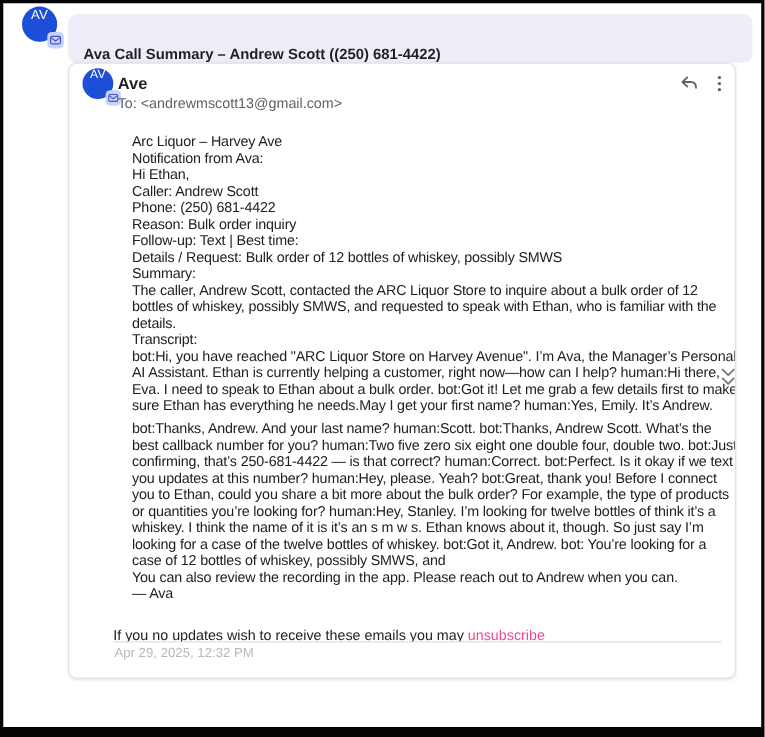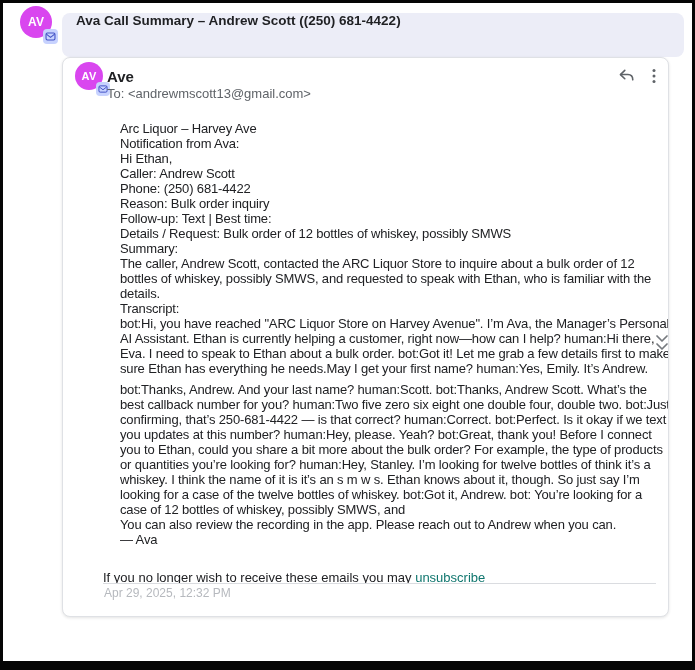--- a/index.html
+++ b/index.html
@@ -5,51 +5,51 @@
   html,body{margin:0;padding:0;}
   body{
     width:695px;height:670px;box-sizing:border-box;
     background:#ffffff;
     border:3px solid #050505;border-bottom-width:9px;
     font-family:"Liberation Sans", sans-serif;
     position:relative;overflow:hidden;
   }
   .screen{position:relative;width:689px;height:658px;}
   
-  .avatar{position:absolute;border-radius:50%;background:#d946ef;color:#fff;
-    display:flex;align-items:center;justify-content:center;font-weight:bold;letter-spacing:.2px;}
+  .avatar{position:absolute;border-radius:50%;background:#1d4ed8;color:#fff;
+    display:flex;justify-content:center;font-weight:normal;letter-spacing:.2px;}
   .avatar-thread{left:17px;top:3px;width:32px;height:32px;font-size:12px;}
   .avatar-sender{left:71px;top:58px;width:28px;height:28px;font-size:11px;}
   .badge{position:absolute;background:#C7D2FE;border-radius:4px;
     display:flex;align-items:center;justify-content:center;}
   .badge-thread{left:40px;top:26px;width:15px;height:15px;}
   
   .subject-bar{position:absolute;left:59px;top:10px;width:622px;height:44px;
-    background:#ECEDF7;border-radius:8px;display:flex;align-items:flex-start;}
+    background:#ECEDF7;border-radius:8px;display:flex;align-items:flex-end;}
   .subject-title{padding-left:14px;font-size:13.5px;font-weight:bold;color:#1F2023;}
   
   .card{position:absolute;left:59px;top:54px;width:607px;height:560px;
     background:#fff;border:1px solid #DFE1E5;border-radius:8px;
     box-shadow:0 1px 3px rgba(32,33,36,.12);box-sizing:border-box;overflow:hidden;}
   .sender-name{position:absolute;left:44px;top:10px;font-size:15px;font-weight:bold;color:#202124;}
   .to-line{position:absolute;left:44px;top:28px;font-size:13px;color:#5F6368;}
   .icon-btn{position:absolute;top:8px;width:22px;height:22px;border:none;background:transparent;
     padding:0;display:flex;align-items:center;justify-content:center;cursor:pointer;}
   .btn-reply{left:552px;}
   .btn-more{left:580px;}
   
   .body-wrap{position:absolute;left:57px;top:63px;width:552px;
     font-size:13px;line-height:15px;letter-spacing:-0.15px;color:#202124;}
   .body-block{white-space:pre-wrap;}
   .body-block + .body-block{margin-top:6px;}
   
   .footer-clip{position:absolute;left:40px;top:512px;width:553px;height:13px;
     overflow:hidden;border-bottom:1px solid #DADCE0;
     font-size:13px;color:#202124;white-space:nowrap;}
-  .unsub-link{color:#0f766e;text-decoration:none;cursor:pointer;}
+  .unsub-link{color:#ec4899;text-decoration:none;cursor:pointer;}
   .timestamp{position:absolute;left:41px;top:528px;font-size:12px;color:#B6B9BE;}
   
   .scroll-chevrons{position:absolute;left:649px;top:329px;width:20px;height:24px;
     display:flex;align-items:center;justify-content:center;cursor:pointer;}
 </style>
 </head>
 <body>
 
 <div class="screen">
 
@@ -112,21 +112,21 @@
 Details / Request: Bulk order of 12 bottles of whiskey, possibly SMWS
 Summary:
 The caller, Andrew Scott, contacted the ARC Liquor Store to inquire about a bulk order of 12 bottles of whiskey, possibly SMWS, and requested to speak with Ethan, who is familiar with the details.
 Transcript:
 bot:Hi, you have reached "ARC Liquor Store on Harvey Avenue". I’m Ava, the Manager’s Personal AI Assistant. Ethan is currently helping a customer, right now—how can I help? human:Hi there, Eva. I need to speak to Ethan about a bulk order. bot:Got it! Let me grab a few details first to make sure Ethan has everything he needs.May I get your first name? human:Yes, Emily. It’s Andrew.</div>
       <div class="body-block">bot:Thanks, Andrew. And your last name? human:Scott. bot:Thanks, Andrew Scott. What’s the best callback number for you? human:Two five zero six eight one double four, double two. bot:Just confirming, that’s 250-681-4422 — is that correct? human:Correct. bot:Perfect. Is it okay if we text you updates at this number? human:Hey, please. Yeah? bot:Great, thank you! Before I connect you to Ethan, could you share a bit more about the bulk order? For example, the type of products or quantities you’re looking for? human:Hey, Stanley. I’m looking for twelve bottles of think it’s a whiskey. I think the name of it is it’s an s m w s. Ethan knows about it, though. So just say I’m looking for a case of the twelve bottles of whiskey. bot:Got it, Andrew. bot: You’re looking for a case of 12 bottles of whiskey, possibly SMWS, and
 You can also review the recording in the app. Please reach out to Andrew when you can.
 — Ava</div>
     </div>
 
-    <div class="footer-clip"><span>If you no longer wish to receive these emails you may </span><a class="unsub-link">unsubscribe</a></div>
+    <div class="footer-clip"><span>If you no updates wish to receive these emails you may </span><a class="unsub-link">unsubscribe</a></div>
 
     <div class="timestamp">Apr 29, 2025, 12:32 PM</div>
   </div>
 
   <div class="scroll-chevrons">
     <svg width="18" height="22" viewBox="0 0 18 22">
       <path d="M4 3 L9 8 L14 3" fill="none" stroke="#75797E" stroke-width="1.7" stroke-linecap="round" stroke-linejoin="round"></path>
       <path d="M4 11 L9 16 L14 11" fill="none" stroke="#75797E" stroke-width="1.7" stroke-linecap="round" stroke-linejoin="round"></path>
     </svg>
   </div>

